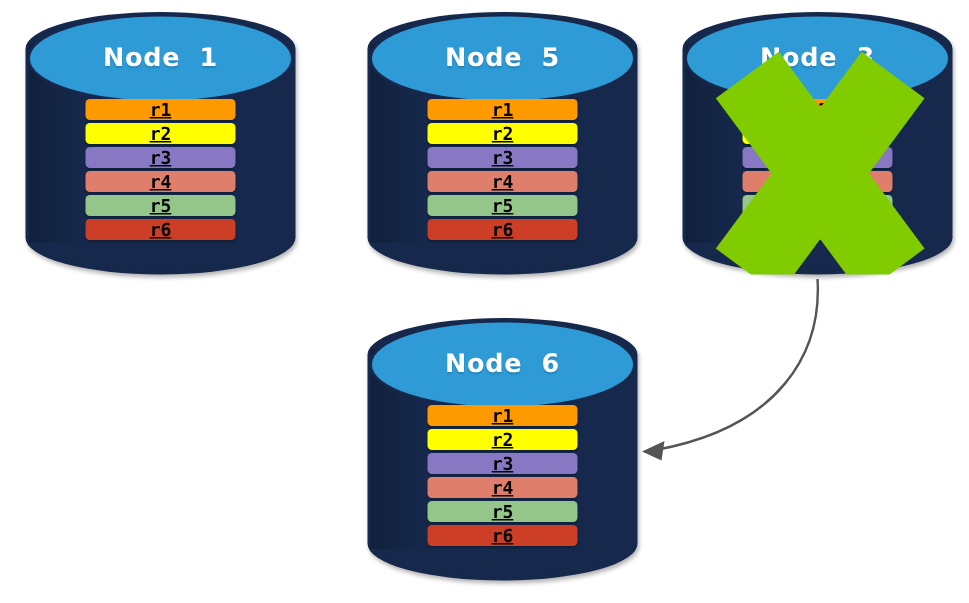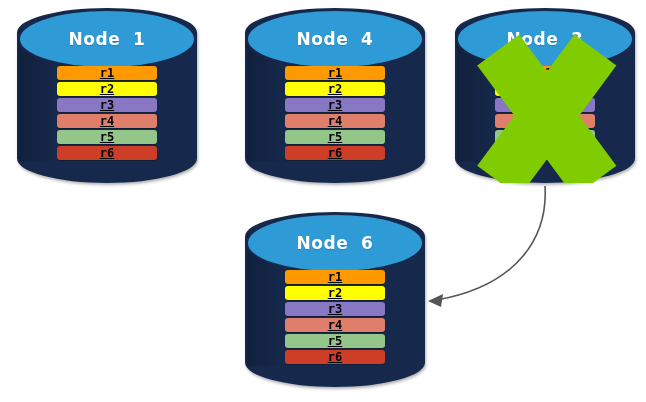--- a/index.html
+++ b/index.html
@@ -154,21 +154,21 @@
           </div>
           <div class="row" style="background: rgb(204, 63, 38);">
             <span>r6</span>
           </div>
         </div>
       </div>
       <div class="node" style="left: 245px; top: 8px; width: 180px; height: 175px;">
         <div class="node-body" style="background: rgb(22, 41, 77); border-color: rgb(22, 41, 77);"></div>
         <div class="node-shade"></div>
         <div class="node-top" style="background: rgb(46, 155, 214); border-color: rgb(22, 41, 77);">
-          <div class="node-title">Node  4</div>
+          <div class="node-title">Node  5</div>
         </div>
         <div class="rows">
           <div class="row" style="background: rgb(255, 153, 0);">
             <span>r1</span>
           </div>
           <div class="row" style="background: rgb(255, 255, 0);">
             <span>r2</span>
           </div>
           <div class="row" style="background: rgb(136, 120, 195);">
             <span>r3</span>

